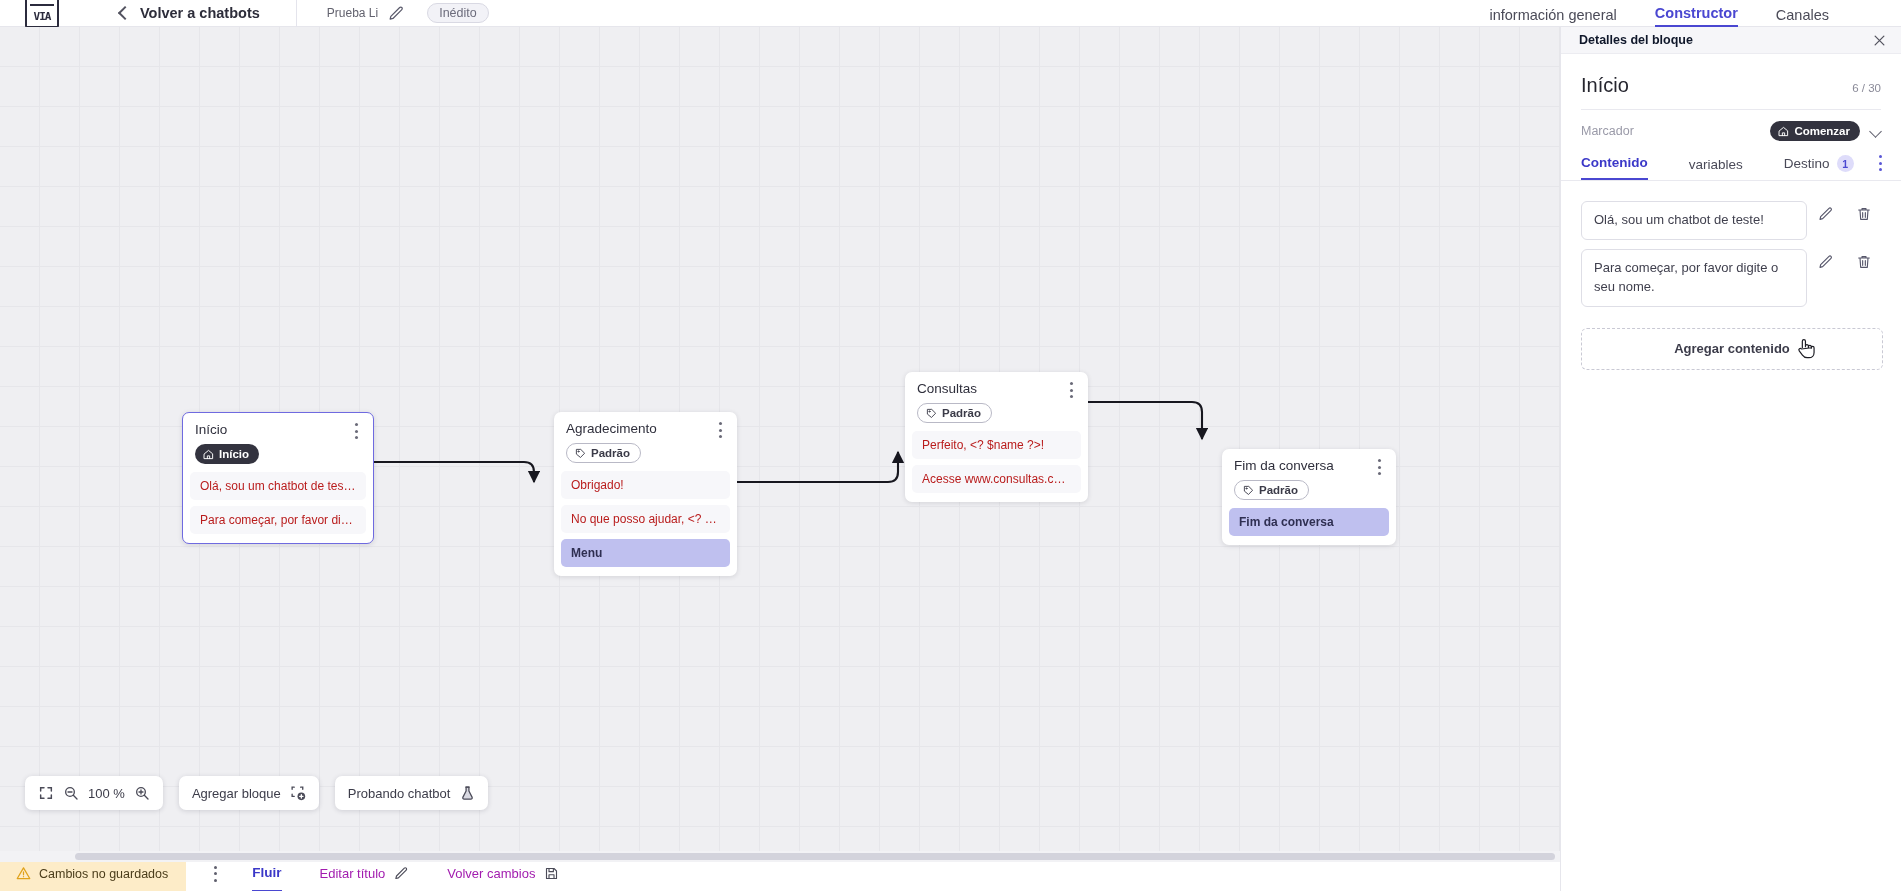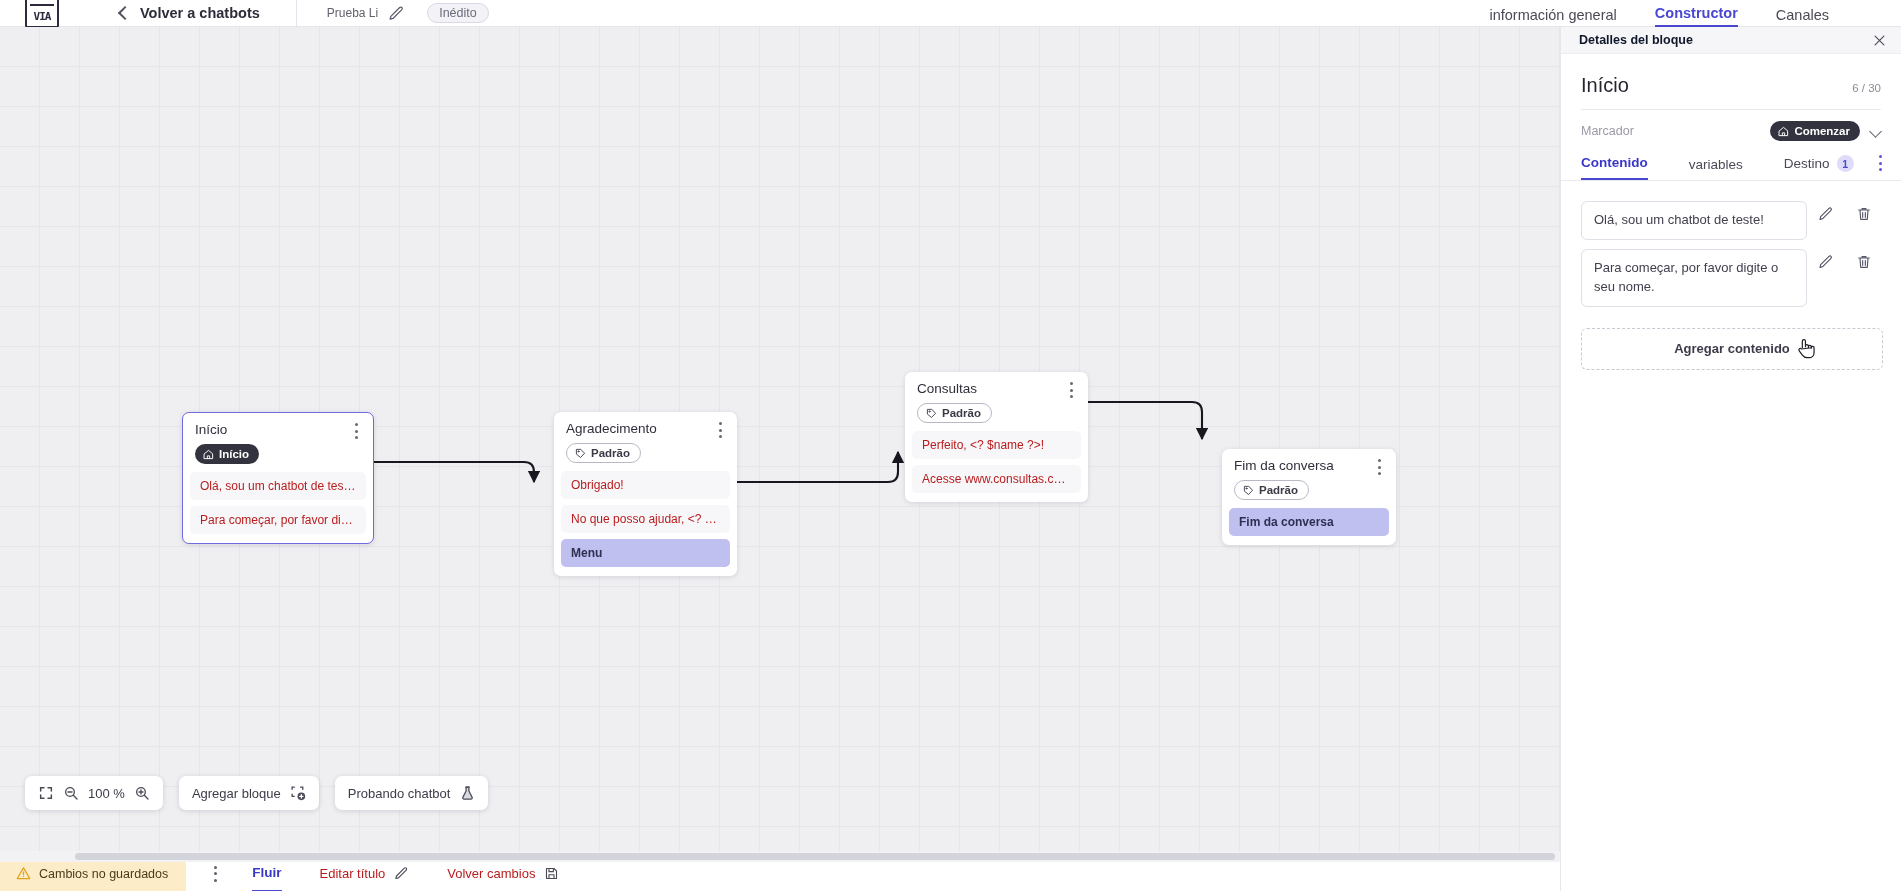--- a/index.html
+++ b/index.html
@@ -157,21 +157,21 @@
   }
   .bb-kebab i { width: 3px; height: 3px; border-radius: 50%; background: #5f5f6d; }
   .bb-tab {
     margin-left: 30px; font-size: 13.5px; color: #3d3d4b; font-weight: 600;
     height: 36px; display: flex; align-items: center; cursor: pointer;
   }
   .bb-tab.active { color: #3b38c8; border-bottom: 2.5px solid #4a47d1; }
   .bb-item {
     margin-left: 38px; display: flex; align-items: center; gap: 9px; cursor: pointer;
   }
-  .bb-item .t { font-size: 13px; color: #b91c1c; white-space: nowrap; }
+  .bb-item .t { font-size: 13px; color: #a21caf; white-space: nowrap; }
 
   
   .right-panel {
     position: absolute; right: 0; top: 27px; width: 341px; height: 864px;
     background: #ffffff; border-left: 1px solid #e6e6ec;
   }
   .rp-head {
     height: 27px; background: #f6f6f9; display: flex; align-items: center;
     padding: 0 14px 0 18px; justify-content: space-between;
     border-bottom: 1px solid #ececf1;

